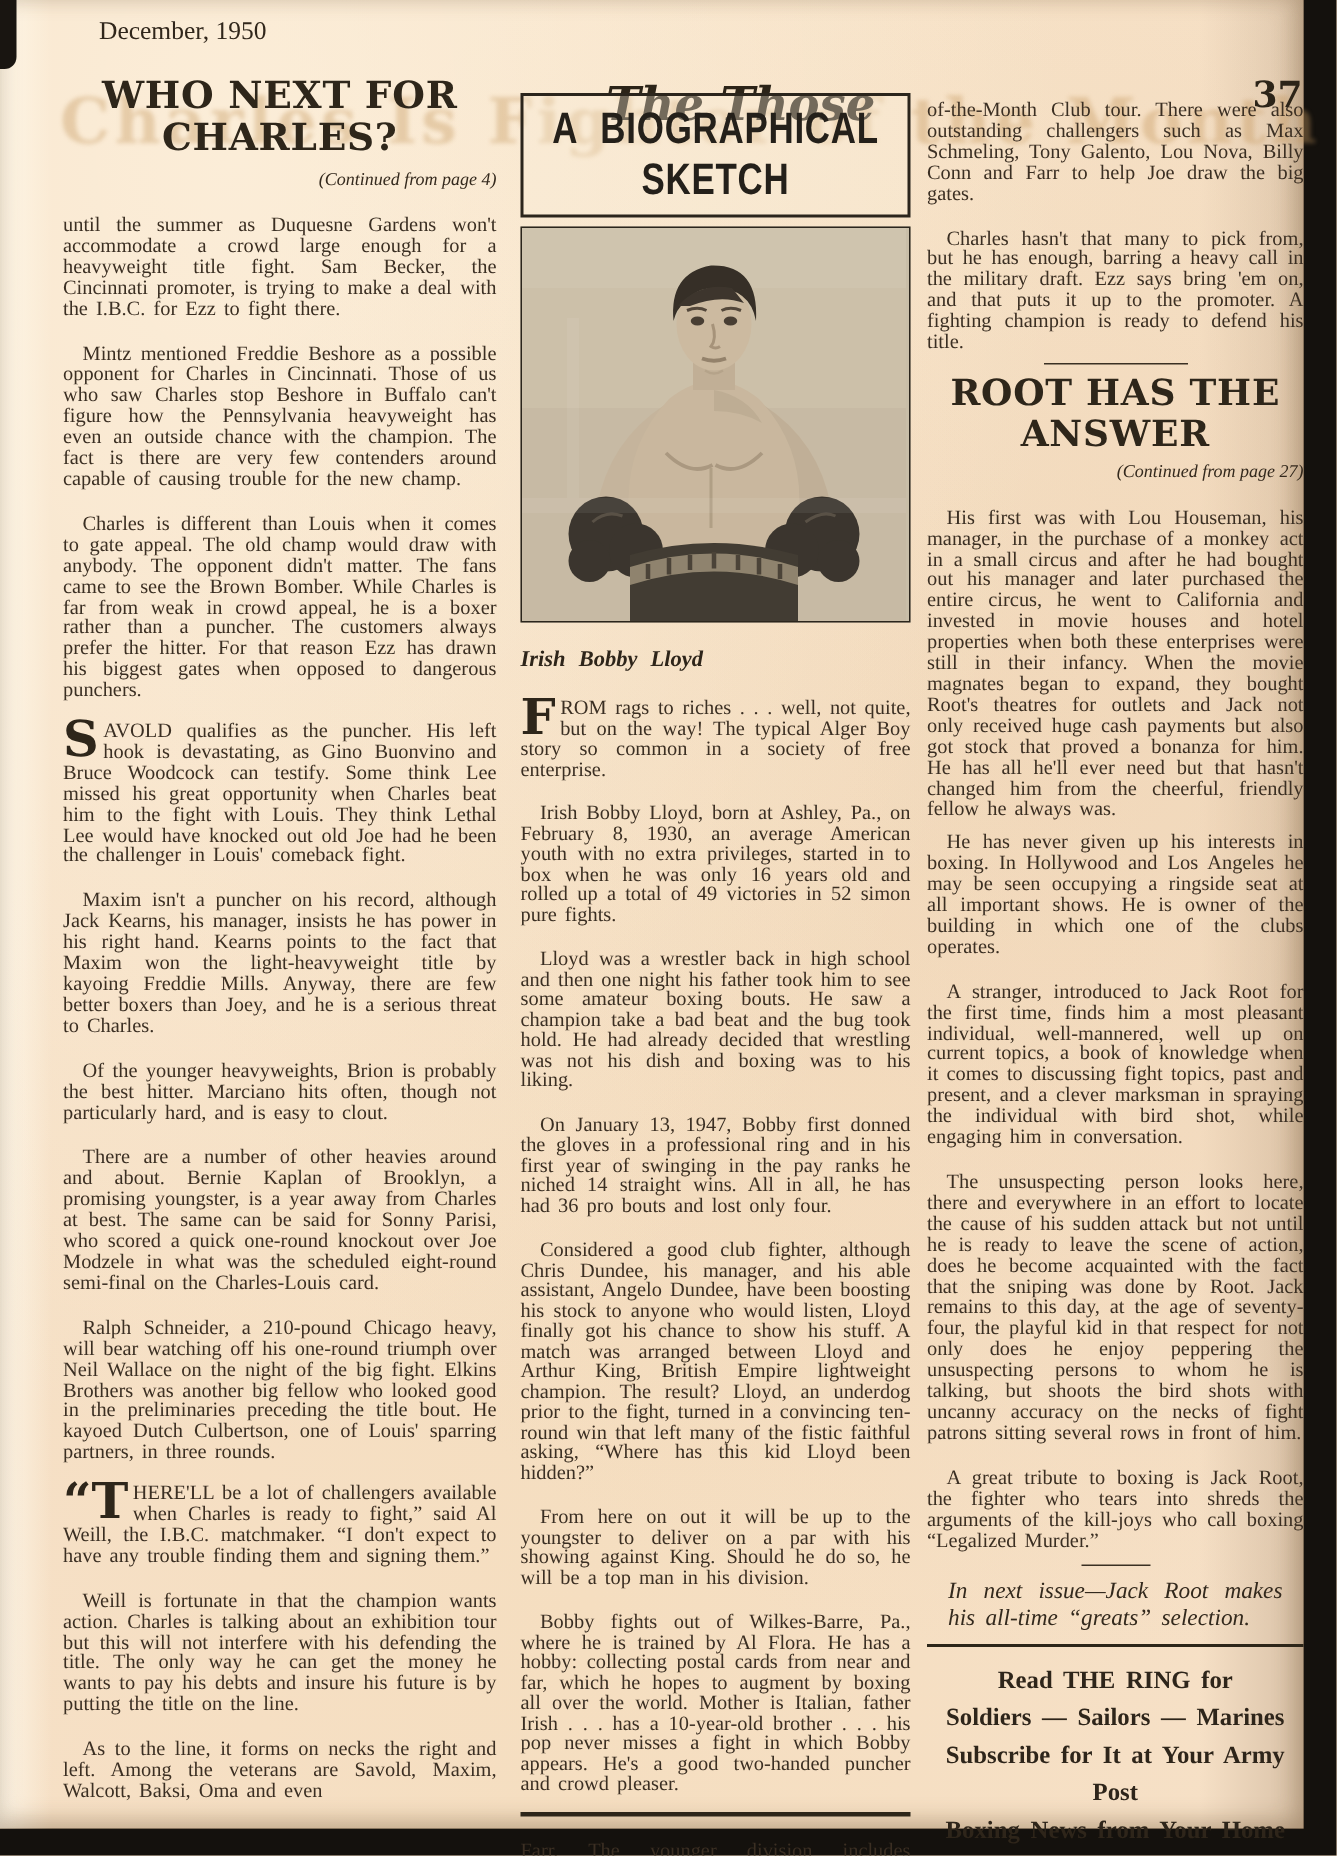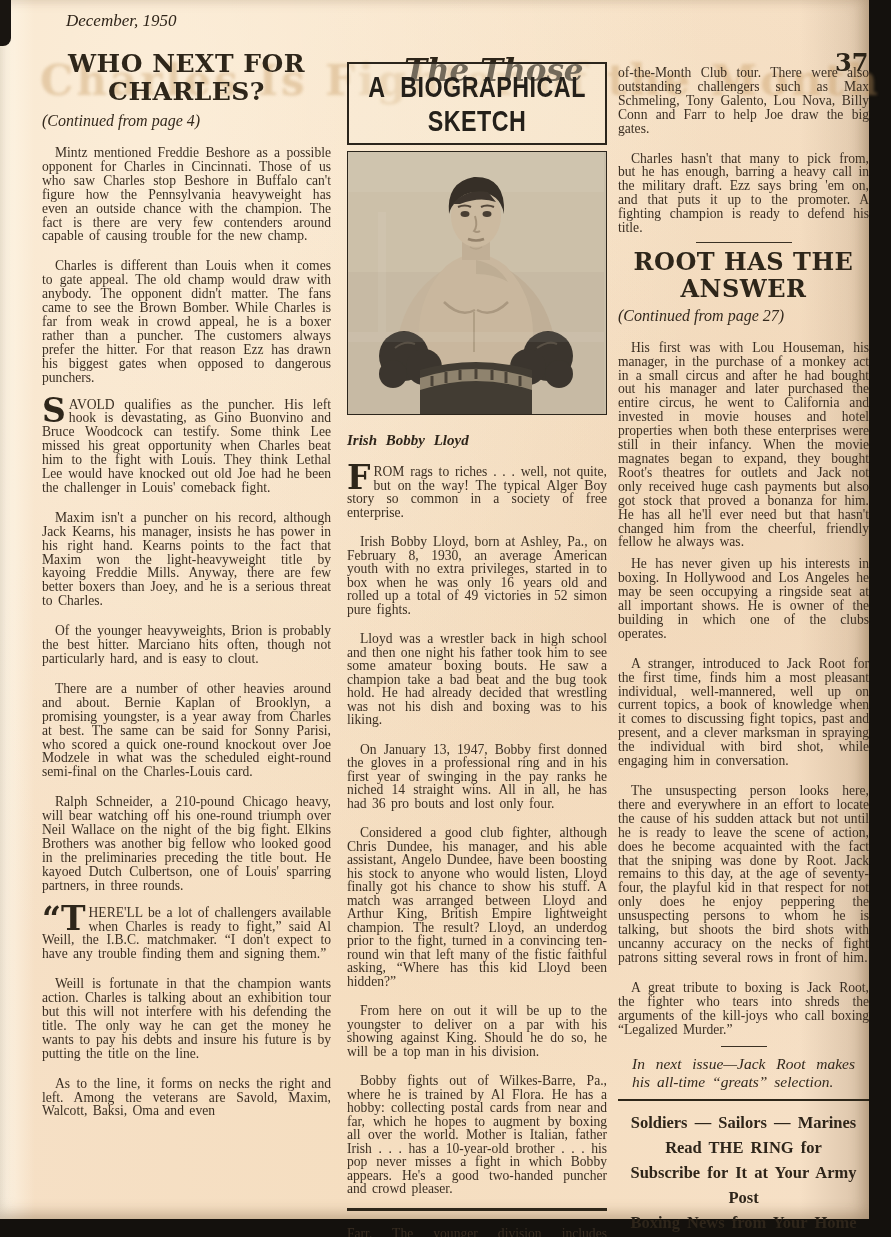--- a/index.html
+++ b/index.html
@@ -13,35 +13,35 @@
       radial-gradient(ellipse at 45% 88%, rgba(244,220,186,.5), transparent 65%),
       radial-gradient(ellipse at 65% 12%, rgba(250,232,205,.5), transparent 50%),
       linear-gradient(90deg, rgba(255,250,238,.85), rgba(255,250,238,0) 4%, rgba(0,0,0,0) 92%, rgba(110,82,55,.22));
     box-shadow:inset 0 -6px 14px rgba(100,70,40,.25), inset -8px 0 14px rgba(100,70,40,.18);}
   .corner-shadow{position:absolute;left:0;top:0;width:11px;height:46px;background:#191511;
     border-bottom-right-radius:8px;}
   .ghost{position:absolute;left:40px;top:56px;width:810px;text-align:center;white-space:nowrap;
     font-family:"DejaVu Serif",serif;font-weight:bold;font-size:42px;letter-spacing:3px;
     color:rgba(196,152,94,.38);filter:blur(1.4px);}
   
-  .hdr-date{position:absolute;left:66px;top:11px;font-style:italic;font-size:17px;color:#30261b;}
+  .hdr-date{position:absolute;left:66px;top:11px;font-size:17px;color:#30261b;}
   .hdr-title{position:absolute;left:404px;top:52px;font-family:"DejaVu Serif",serif;
     font-style:italic;font-weight:bold;font-size:31px;color:#2c2418;}
   .hdr-page{position:absolute;left:835px;top:48px;font-family:"DejaVu Serif",serif;
     font-weight:bold;font-size:24px;color:#2c2418;}
   
   .col{position:absolute;color:#3b2f23;}
   .col1{left:42px;top:50px;width:289px;}
   .col2{left:347px;top:62px;width:260px;}
   .col3{left:618px;top:50px;width:251px;}
   .headline{font-family:"DejaVu Serif",serif;font-weight:bold;text-align:center;
     color:#2e261a;line-height:1.12;letter-spacing:.5px;}
   .h-left{font-size:25px;margin:0 0 6px;}
   .h-root{font-size:24px;margin:6px 0 4px;}
-  .continued{font-style:italic;text-align:left;font-size:16px;margin:0 0 9px;color:#34291d;}
+  .continued{font-style:italic;text-align:right;font-size:12px;margin:0 0 9px;color:#34291d;}
   .bodytext{font-size:13.6px;line-height:13.9px;text-align:justify;word-spacing:2px;}
   .bodytext p{margin:16px 0 4px;}
   .bodytext p.ind{text-indent:13px;}
   .gap{margin-top:13px !important;}
   .dropcap{float:left;font-family:"DejaVu Serif",serif;font-weight:bold;font-size:33px;
     line-height:25px;padding-right:3px;color:#2e261a;}
   
   .sketch-box{border:2.5px solid #2b251c;text-align:center;padding:12px 12px 11px;background:rgba(250,238,218,.35);}
   .sketch-box span{display:inline-block;font-family:"Liberation Sans",sans-serif;font-weight:bold;
     font-size:24px;letter-spacing:.5px;word-spacing:9px;color:#24201a;transform:scale(.97,1.22);}
@@ -74,20 +74,21 @@
   <div class="corner-shadow"></div>
 
   <div class="hdr-date">December, 1950</div>
   <div class="hdr-title">The Those</div>
   <div class="hdr-page">37</div>
 
   <div class="col col1">
     <div class="headline h-left">WHO NEXT FOR CHARLES?</div>
     <div class="continued">(Continued from page 4)</div>
     <div class="bodytext">
+      <p>until the summer as Duquesne Gardens won't accommodate a crowd large enough for a heavyweight title fight. Sam Becker, the Cincinnati promoter, is trying to make a deal with the I.B.C. for Ezz to fight there.</p>
       <p class="ind">Mintz mentioned Freddie Beshore as a possible opponent for Charles in Cincinnati. Those of us who saw Charles stop Beshore in Buffalo can't figure how the Pennsylvania heavyweight has even an outside chance with the champion. The fact is there are very few contenders around capable of causing trouble for the new champ.</p>
       <p class="ind">Charles is different than Louis when it comes to gate appeal. The old champ would draw with anybody. The opponent didn't matter. The fans came to see the Brown Bomber. While Charles is far from weak in crowd appeal, he is a boxer rather than a puncher. The customers always prefer the hitter. For that reason Ezz has drawn his biggest gates when opposed to dangerous punchers.</p>
       <p class="gap"><span class="dropcap">S</span><span>AVOLD qualifies as the puncher. His left hook is devastating, as Gino Buonvino and Bruce Woodcock can testify. Some think Lee missed his great opportunity when Charles beat him to the fight with Louis. They think Lethal Lee would have knocked out old Joe had he been the challenger in Louis' comeback fight.</span></p>
       <p class="ind">Maxim isn't a puncher on his record, although Jack Kearns, his manager, insists he has power in his right hand. Kearns points to the fact that Maxim won the light-heavyweight title by kayoing Freddie Mills. Anyway, there are few better boxers than Joey, and he is a serious threat to Charles.</p>
       <p class="ind">Of the younger heavyweights, Brion is probably the best hitter. Marciano hits often, though not particularly hard, and is easy to clout.</p>
       <p class="ind">There are a number of other heavies around and about. Bernie Kaplan of Brooklyn, a promising youngster, is a year away from Charles at best. The same can be said for Sonny Parisi, who scored a quick one-round knockout over Joe Modzele in what was the scheduled eight-round semi-final on the Charles-Louis card.</p>
       <p class="ind">Ralph Schneider, a 210-pound Chicago heavy, will bear watching off his one-round triumph over Neil Wallace on the night of the big fight. Elkins Brothers was another big fellow who looked good in the preliminaries preceding the title bout. He kayoed Dutch Culbertson, one of Louis' sparring partners, in three rounds.</p>
       <p class="gap"><span class="dropcap">“T</span><span>HERE'LL be a lot of challengers available when Charles is ready to fight,” said Al Weill, the I.B.C. matchmaker. “I don't expect to have any trouble finding them and signing them.”</span></p>
       <p class="ind">Weill is fortunate in that the champion wants action. Charles is talking about an exhibition tour but this will not interfere with his defending the title. The only way he can get the money he wants to pay his debts and insure his future is by putting the title on the line.</p>
       <p class="ind">As to the line, it forms on necks the right and left. Among the veterans are Savold, Maxim, Walcott, Baksi, Oma and even</p>
@@ -188,22 +189,22 @@
       <p class="ind">His first was with Lou Houseman, his manager, in the purchase of a monkey act in a small circus and after he had bought out his manager and later purchased the entire circus, he went to California and invested in movie houses and hotel properties when both these enterprises were still in their infancy. When the movie magnates began to expand, they bought Root's theatres for outlets and Jack not only received huge cash payments but also got stock that proved a bonanza for him. He has all he'll ever need but that hasn't changed him from the cheerful, friendly fellow he always was.</p>
       <p class="ind gap" style="margin-top:8px !important;">He has never given up his interests in boxing. In Hollywood and Los Angeles he may be seen occupying a ringside seat at all important shows. He is owner of the building in which one of the clubs operates.</p>
       <p class="ind">A stranger, introduced to Jack Root for the first time, finds him a most pleasant individual, well-mannered, well up on current topics, a book of knowledge when it comes to discussing fight topics, past and present, and a clever marksman in spraying the individual with bird shot, while engaging him in conversation.</p>
       <p class="ind">The unsuspecting person looks here, there and everywhere in an effort to locate the cause of his sudden attack but not until he is ready to leave the scene of action, does he become acquainted with the fact that the sniping was done by Root. Jack remains to this day, at the age of seventy-four, the playful kid in that respect for not only does he enjoy peppering the unsuspecting persons to whom he is talking, but shoots the bird shots with uncanny accuracy on the necks of fight patrons sitting several rows in front of him.</p>
       <p class="ind">A great tribute to boxing is Jack Root, the fighter who tears into shreds the arguments of the kill-joys who call boxing “Legalized Murder.”</p>
     </div>
     <hr class="tinyrule">
     <p class="next-issue">In next issue—Jack Root makes his all-time “greats” selection.</p>
     <hr class="fullrule">
     <div class="army">
+      <div>Read THE RING for</div>
       <div>Soldiers — Sailors — Marines</div>
-      <div>Read THE RING for</div>
       <div>Subscribe for It at Your Army Post</div>
       <div>Boxing News from Your Home City</div>
     </div>
     <hr class="fullrule">
     <div class="books-box">
       <div class="books-head">30,000 Books of All Sports</div>
 
     </div>
   </div>
 

